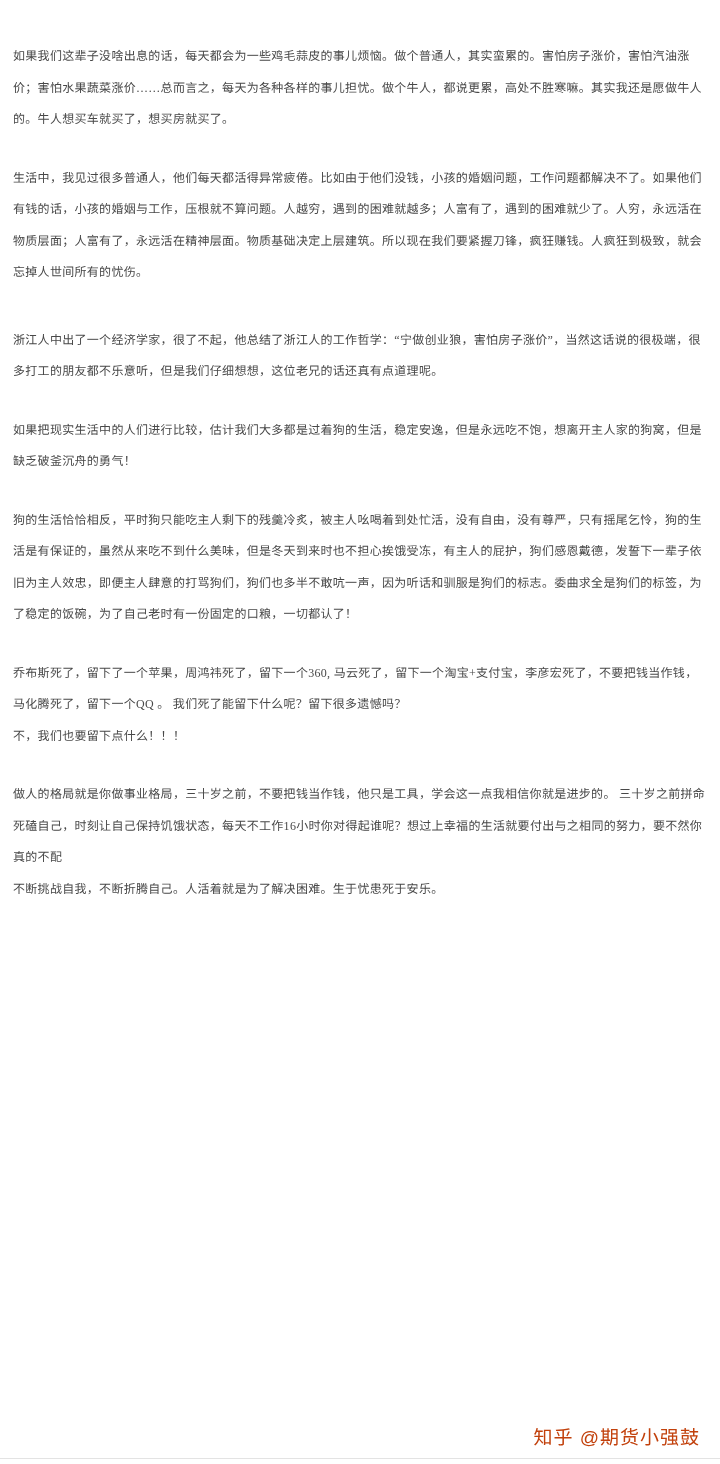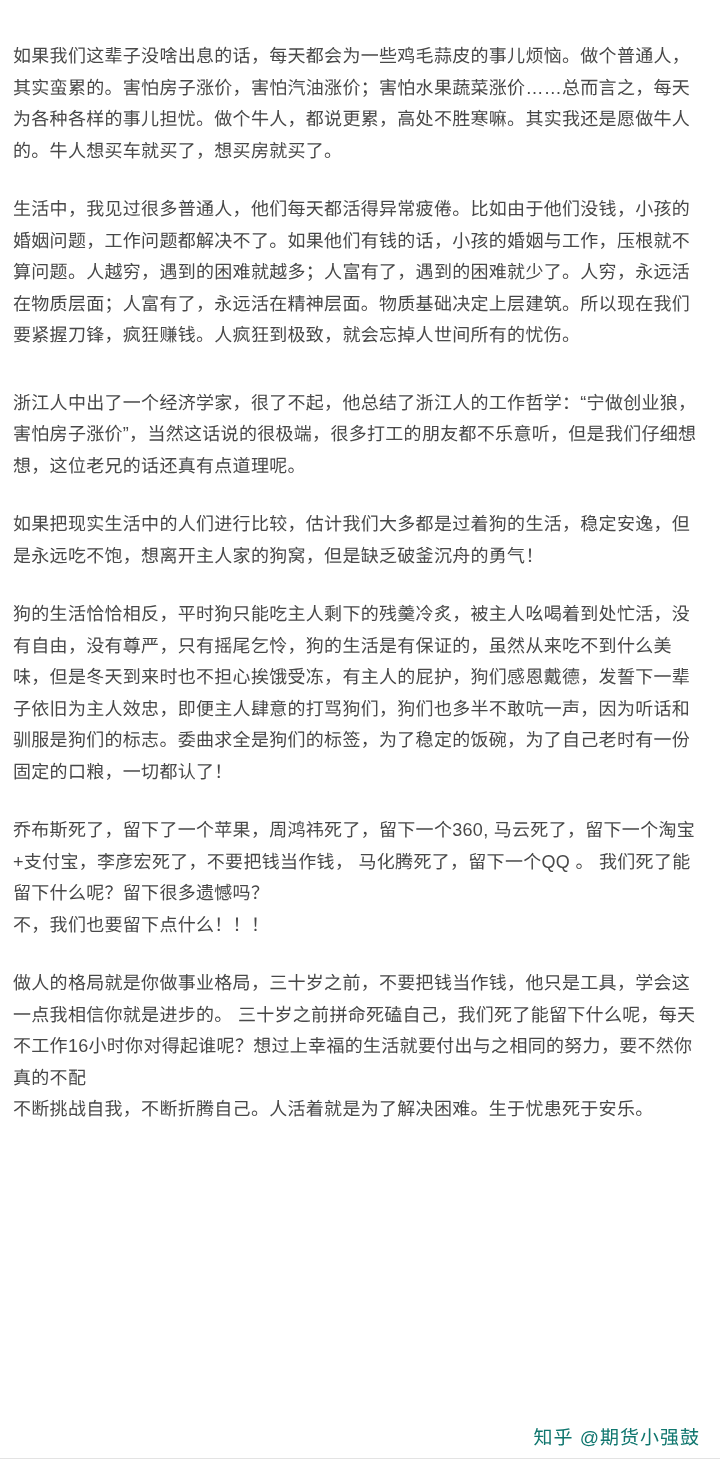--- a/index.html
+++ b/index.html
@@ -13,36 +13,37 @@
   .article {
     position: relative;
     width: 720px;
     height: 1464px;
     box-sizing: border-box;
     padding: 41px 13px 0 13px;
     font-family: "Liberation Sans", "DejaVu Sans", sans-serif;
   }
   .article p {
     margin: 0 0 27px 0;
-    font-size: 18px;
+    font-size: 12px;
     line-height: 31.5px;
     letter-spacing: 0.3px;
     color: #484848;
     white-space: pre-wrap;
     word-break: break-all;
+    font-family: Liberation Serif, serif;
   }
   .article p.gap-xl { margin-bottom: 36px; }
   .article p.gap-lg { margin-bottom: 44px; }
   .watermark {
     position: absolute;
     top: 1422px;
     right: 20px;
     font-size: 19px;
     letter-spacing: 1px;
-    color: #0f766e;
+    color: #c2410c;
     text-shadow: 0 1px 0 #ffffff;
     white-space: nowrap;
   }
   .bottom-divider {
     position: absolute;
     left: 0;
     top: 1458px;
     width: 720px;
     height: 0;
     border-top: 1px solid #e3e3e3;
@@ -52,18 +53,18 @@
 <body>
 
 <div class="article">
   <p>如果我们这辈子没啥出息的话，每天都会为一些鸡毛蒜皮的事儿烦恼。做个普通人，其实蛮累的。害怕房子涨价，害怕汽油涨价；害怕水果蔬菜涨价……总而言之，每天为各种各样的事儿担忧。做个牛人，都说更累，高处不胜寒嘛。其实我还是愿做牛人的。牛人想买车就买了，想买房就买了。</p>
   <p class="gap-xl">生活中，我见过很多普通人，他们每天都活得异常疲倦。比如由于他们没钱，小孩的婚姻问题，工作问题都解决不了。如果他们有钱的话，小孩的婚姻与工作，压根就不算问题。人越穷，遇到的困难就越多；人富有了，遇到的困难就少了。人穷，永远活在物质层面；人富有了，永远活在精神层面。物质基础决定上层建筑。所以现在我们要紧握刀锋，疯狂赚钱。人疯狂到极致，就会忘掉人世间所有的忧伤。</p>
   <p>浙江人中出了一个经济学家，很了不起，他总结了浙江人的工作哲学：“宁做创业狼，害怕房子涨价”，当然这话说的很极端，很多打工的朋友都不乐意听，但是我们仔细想想，这位老兄的话还真有点道理呢。</p>
   <p>如果把现实生活中的人们进行比较，估计我们大多都是过着狗的生活，稳定安逸，但是永远吃不饱，想离开主人家的狗窝，但是缺乏破釜沉舟的勇气！</p>
   <p>狗的生活恰恰相反，平时狗只能吃主人剩下的残羹冷炙，被主人吆喝着到处忙活，没有自由，没有尊严，只有摇尾乞怜，狗的生活是有保证的，虽然从来吃不到什么美味，但是冬天到来时也不担心挨饿受冻，有主人的屁护，狗们感恩戴德，发誓下一辈子依旧为主人效忠，即便主人肆意的打骂狗们，狗们也多半不敢吭一声，因为听话和驯服是狗们的标志。委曲求全是狗们的标签，为了稳定的饭碗，为了自己老时有一份固定的口粮，一切都认了！</p>
   <p>乔布斯死了，留下了一个苹果，周鸿祎死了，留下一个360, 马云死了，留下一个淘宝+支付宝，李彦宏死了，不要把钱当作钱， 马化腾死了，留下一个QQ 。 我们死了能留下什么呢？留下很多遗憾吗？
 不，我们也要留下点什么！！！</p>
-  <p>做人的格局就是你做事业格局，三十岁之前，不要把钱当作钱，他只是工具，学会这一点我相信你就是进步的。 三十岁之前拼命死磕自己，我们死了能留下什么呢，每天不工作16小时你对得起谁呢？想过上幸福的生活就要付出与之相同的努力，要不然你真的不配
+  <p>做人的格局就是你做事业格局，三十岁之前，不要把钱当作钱，他只是工具，学会这一点我相信你就是进步的。 三十岁之前拼命死磕自己，时刻让自己保持饥饿状态，每天不工作16小时你对得起谁呢？想过上幸福的生活就要付出与之相同的努力，要不然你真的不配
 不断挑战自我，不断折腾自己。人活着就是为了解决困难。生于忧患死于安乐。</p>
 
   <div class="watermark">知乎 @期货小强鼓</div>
   <div class="bottom-divider"></div>
 </div>
 
 </body></html>

